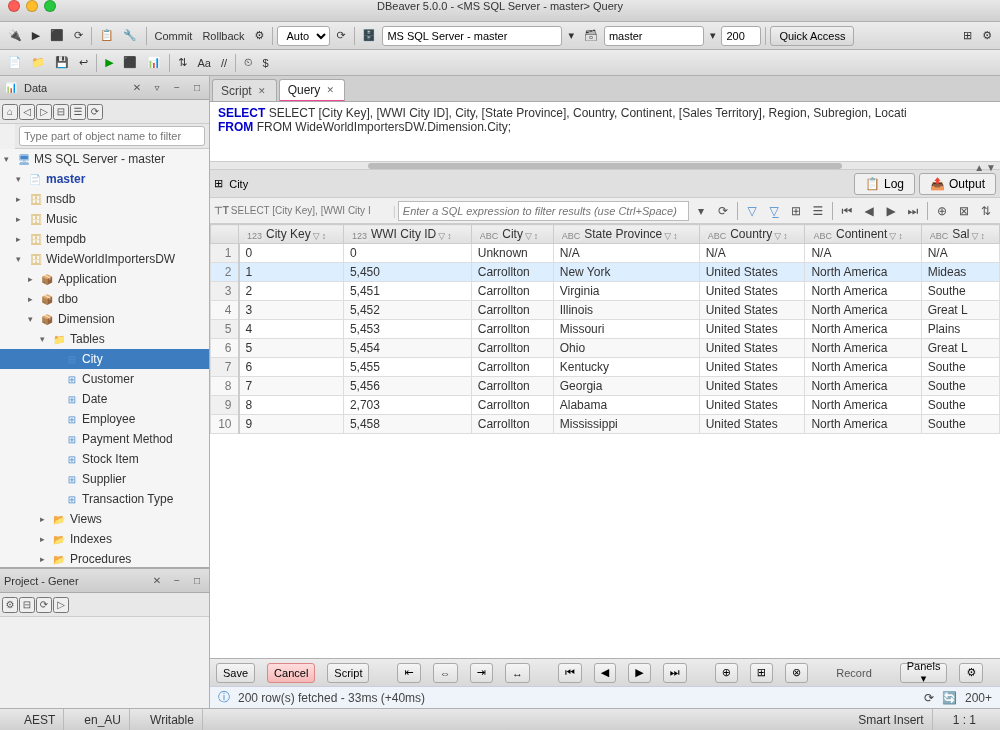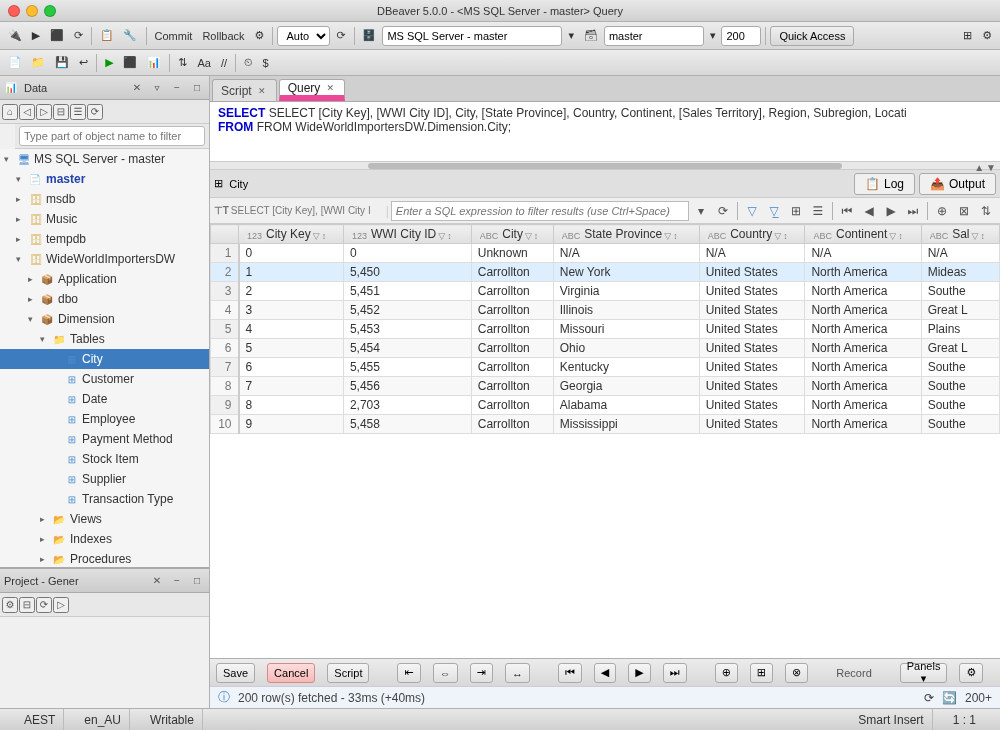--- a/index.html
+++ b/index.html
@@ -3,21 +3,20 @@
   <meta charset="utf-8">
   <style>
     * { box-sizing: border-box; margin: 0; padding: 0; font-family: -apple-system, 'Helvetica Neue', Arial, sans-serif; font-size: 12px; }
     body { background: #d0d0d0; width: 1000px; height: 730px; overflow: hidden; display: flex; flex-direction: column; }
 
     
     .title-bar {
       background: linear-gradient(to bottom, #e8e8e8, #d0d0d0);
       height: 22px;
       display: flex;
-      align-items: center;
       justify-content: center;
       border-bottom: 1px solid #b0b0b0;
       position: relative;
     }
     .title-bar-buttons {
       position: absolute;
       left: 8px;
       display: flex;
       gap: 6px;
       align-items: center;
@@ -229,21 +228,21 @@
       align-items: center;
       gap: 4px;
       font-size: 11px;
       cursor: pointer;
       color: #444;
       margin-right: 2px;
     }
     .tab.active {
       background: white;
       color: #222;
-      border-bottom: 6px solid #ec4899;
+      border-bottom: 1px solid #ec4899;
       z-index: 1;
       justify-content: flex-end;
     }
     .tab-close {
       width: 12px; height: 12px;
       border-radius: 50%;
       display: flex;
       align-items: center;
       justify-content: center;
       font-size: 9px;
@@ -728,21 +727,21 @@
           <span>Log</span>
         </button>
         <button class="result-tab">
           <span>📤</span>
           <span>Output</span>
         </button>
       </div>
 
       <div class="filter-bar">
         <span style="font-size:10px;color:#777;font-weight:bold;">⊤T</span>
-        <span style="font-size:10px;color:#777;margin-right:13px;">SELECT [City Key], [WWI City I</span>
+        <span style="font-size:10px;color:#777;margin-right:20px;">SELECT [City Key], [WWI City I</span>
         <span style="color:#ccc;">|</span>
         <input class="filter-input" type="text" placeholder="Enter a SQL expression to filter results (use Ctrl+Space)" style="">
         <button class="filter-btn">▾</button>
         <button class="filter-btn">⟳</button>
         <div class="toolbar-separator"></div>
         <button class="filter-btn" style="color:#4488cc;">▽</button>
         <button class="filter-btn" style="color:#4488cc;">▽̲</button>
         <button class="filter-btn">⊞</button>
         <button class="filter-btn">☰</button>
         <div class="toolbar-separator"></div>

